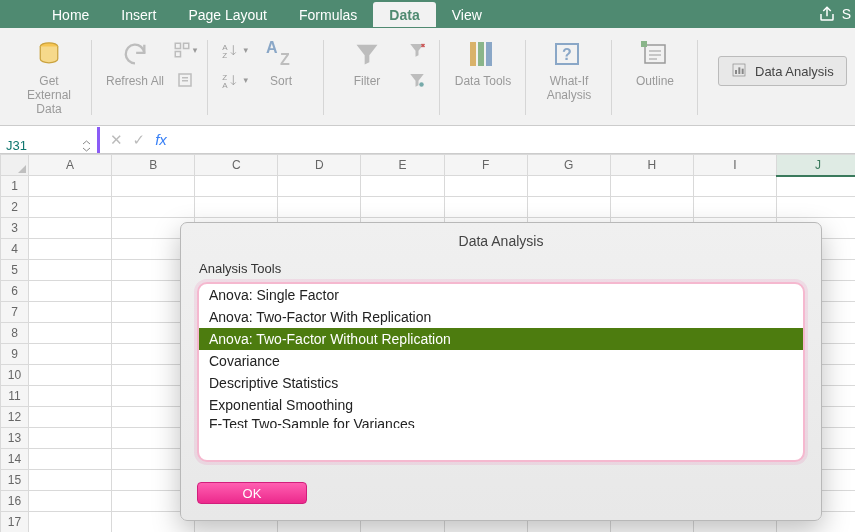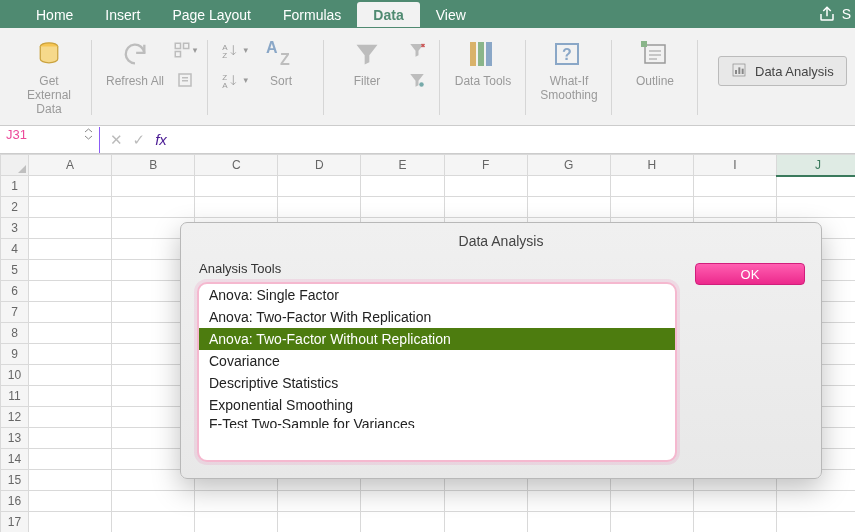--- a/index.html
+++ b/index.html
@@ -12,21 +12,21 @@
     overflow: hidden;
     position: relative;
     color: #333;
   }
   
   .tabs {
     display: flex;
     align-items: center;
     background: #4f8a71;
     height: 28px;
-    padding-left: 20px;
+    padding-left: 36px;
     color: #fff;
     font-size: 14px;
   }
   .tab {
     padding: 5px 16px 4px 16px;
     cursor: default;
   }
   .tab.active {
     background: #f2f2f2;
     color: #4f8a71;
@@ -119,31 +119,31 @@
   .fbar {
     display:flex;
     align-items:center;
     height: 28px;
     border-bottom: 1px solid #ccc;
     background:#fff;
   }
   .namebox {
     width: 100px;
     height: 26px;
-    border-right: 1px solid #8b5cf6;
+    border-right: 3px solid #8b5cf6;
     display:flex;
-    align-items:flex-start;
+    align-items:flex-end;
     padding: 0 6px;
     font-size: 13px;
-    color:#ec4899;
+    color:#0f766e;
     position: relative;
   }
   .namebox .spin { margin-left:auto; display:flex; flex-direction:column; color:#888;}
   .fbar .fx-controls { display:flex; align-items:center; gap:10px; padding: 0 10px; color:#bbb; font-size:15px;}
-  .fbar .fx { font-style: italic; color:#4c1d95; }
+  .fbar .fx { font-style: italic; color:#3b82f6; }
   .fbar input.formula {
     flex:1; border:none; outline:none; height:24px; font-size:13px; padding:0 6px;
   }
   
   .grid {
     position: relative;
     overflow: hidden;
   }
   table.sheet {
     border-collapse: collapse;
@@ -198,20 +198,21 @@
   .dialog-title {
     text-align:center;
     padding: 10px 0 8px 0;
     font-size: 14px;
     color:#444;
   }
   .dialog-body {
     display:flex;
     padding: 4px 16px 0 16px;
     gap: 18px;
+    flex-direction: column;
   }
   .tools-col { flex:1; }
   .tools-label { font-size:13px; color:#333; margin-bottom:6px; padding-left:2px;}
   .tools-list {
     background:#fff;
     border: 2px solid #f5b8cf;
     border-radius: 10px;
     height: 180px;
     overflow: hidden;
     box-shadow: 0 0 0 3px rgba(236,72,153,0.12);
@@ -387,21 +388,21 @@
 
   <div class="group">
     <div class="bigbtn">
       <div class="icon-slot">
         <svg width="30" height="28" viewBox="0 0 30 28">
             <rect x="2" y="4" width="22" height="20" fill="none" stroke="#8aa7c7" stroke-width="2"></rect>
             <text x="8" y="20" font-size="16" fill="#8aa7c7" font-weight="bold">?</text>
           </svg>
       </div>
       <div class="lbl">What-If
-Smoothing</div>
+Analysis</div>
     </div>
   </div>
 
   <div class="group">
     <div class="bigbtn">
       <div class="icon-slot">
         <svg width="28" height="26" viewBox="0 0 28 26">
             <rect x="4" y="4" width="20" height="18" fill="none" stroke="#9a9a9a" stroke-width="1.5"></rect>
             <rect x="0" y="0" width="6" height="6" fill="#8ab58a"></rect>
             <path d="M8 10h12M8 14h12M8 18h8" stroke="#9a9a9a"></path>

